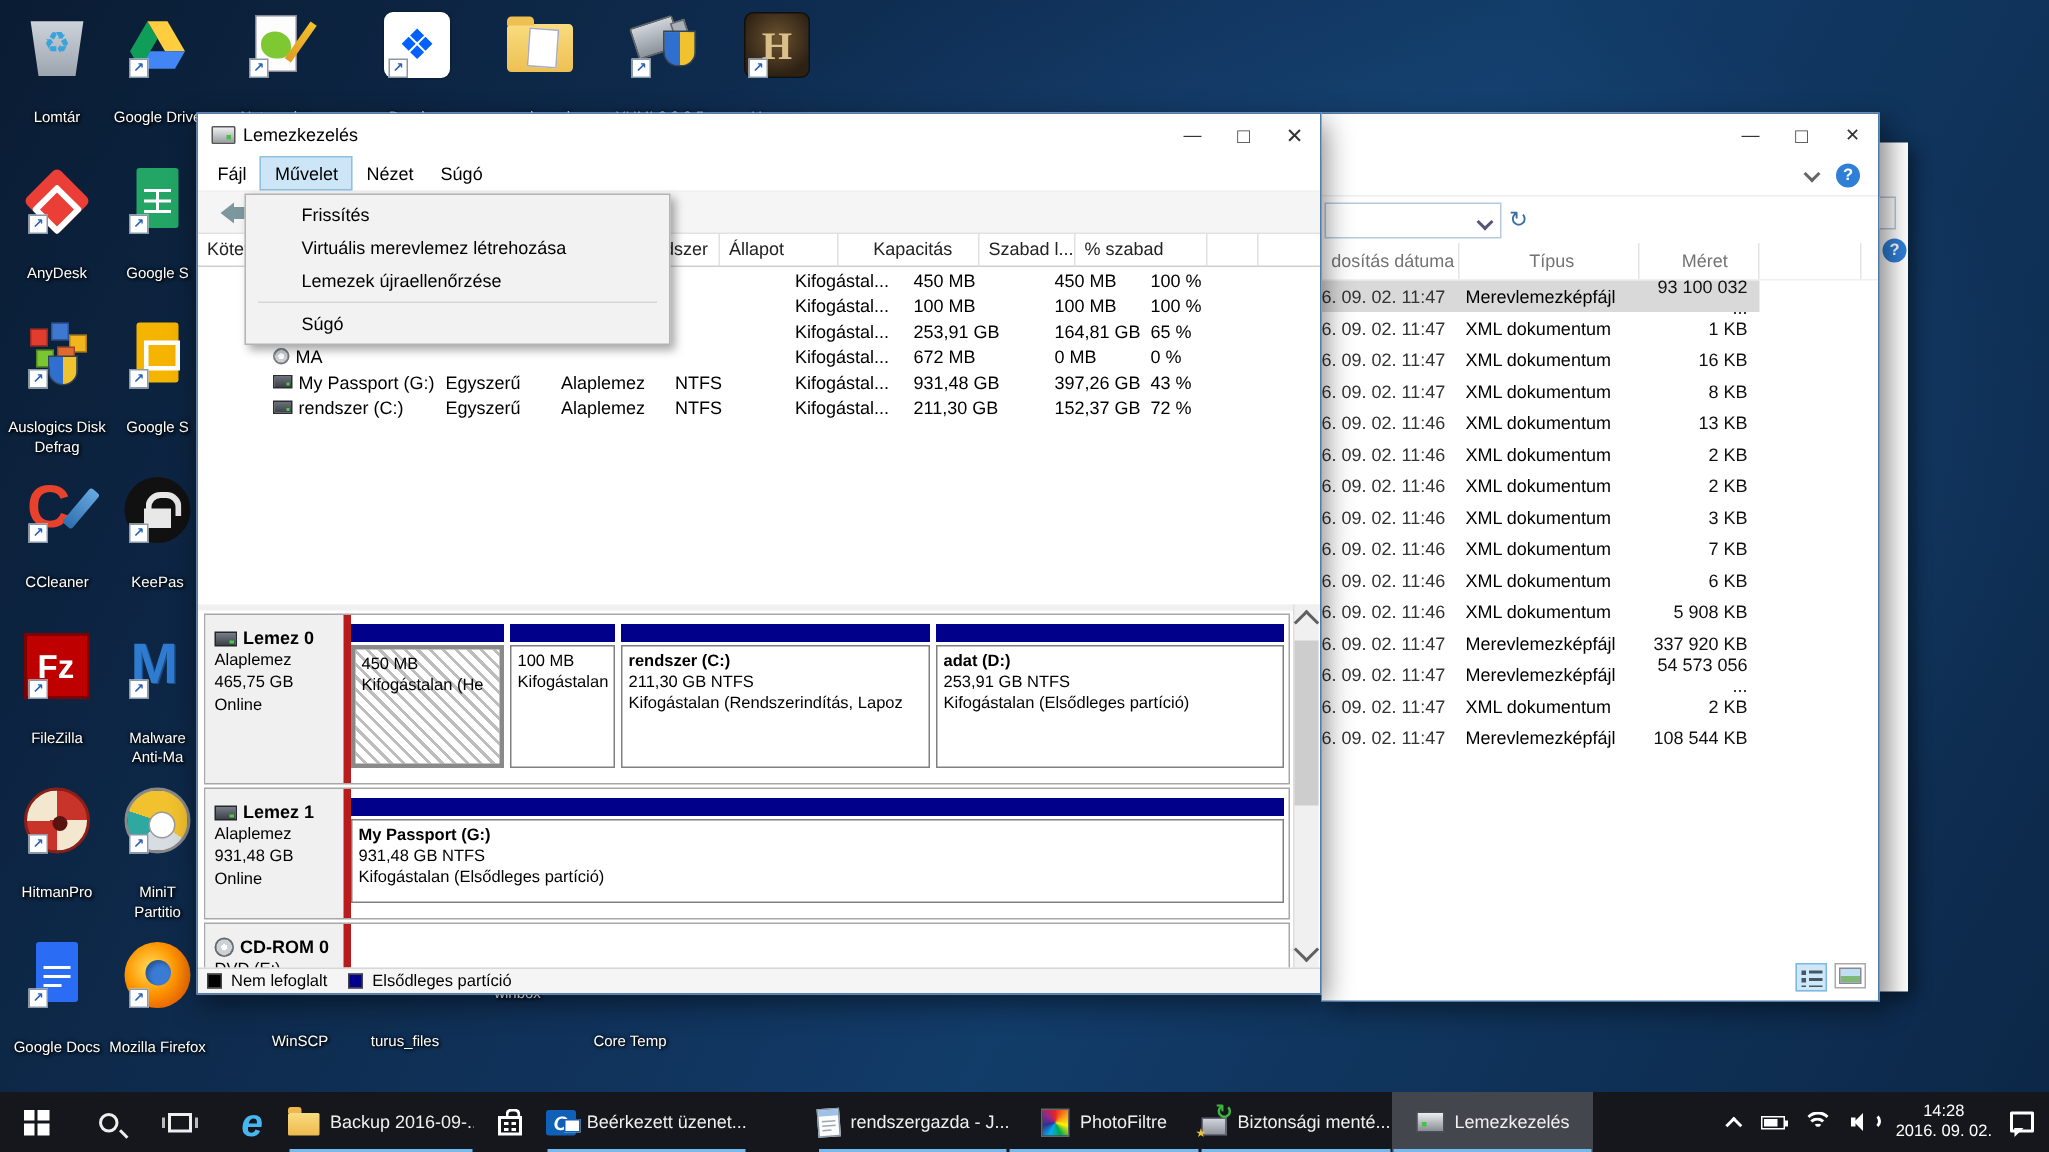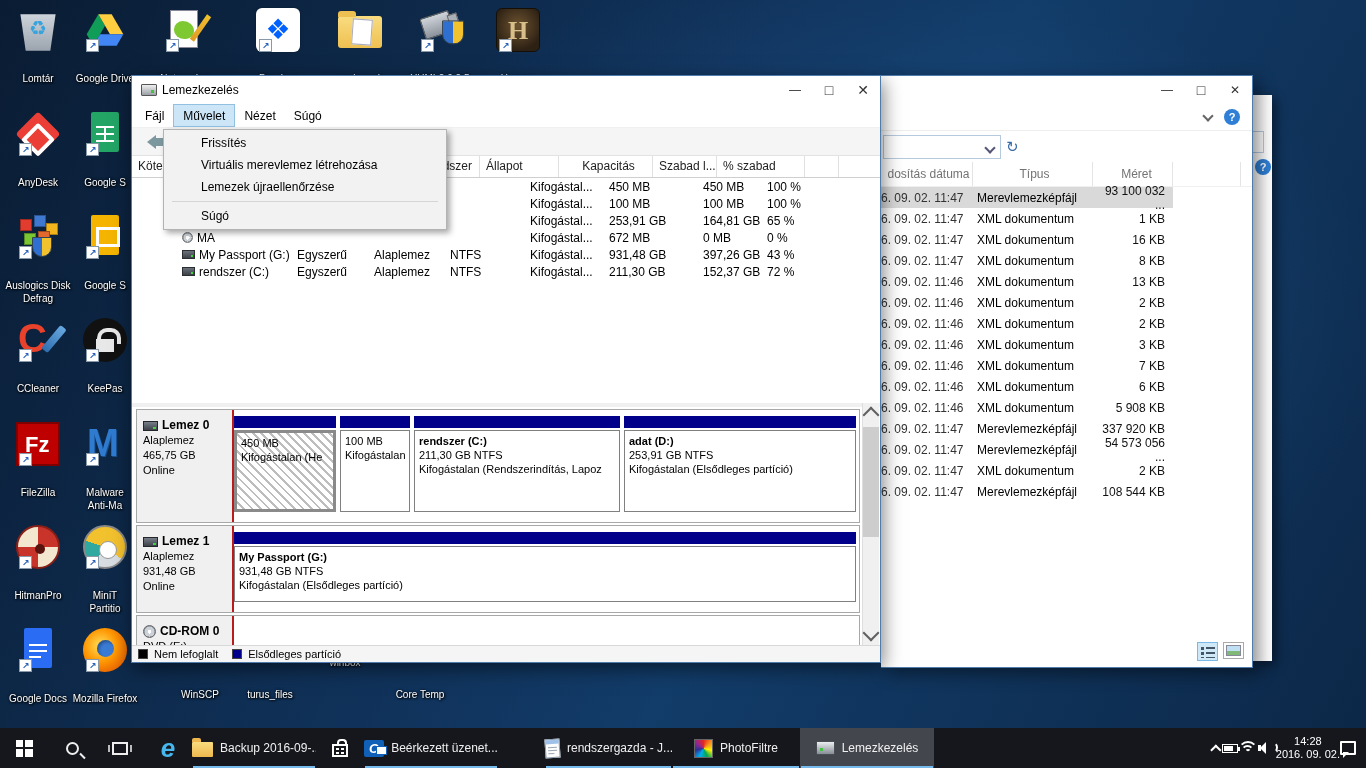--- a/index.html
+++ b/index.html
@@ -116,21 +116,21 @@
   .v-hdd { width:13px; height:9px; flex:none; background:linear-gradient(#6a707a,#3c4148); border:1px solid #2a2e33; position:relative; }
   .v-hdd::after { content:""; position:absolute; right:1px; bottom:1px; width:2px; height:2px; background:#43d13f; }
   .v-cd { width:11px; height:11px; flex:none; border-radius:50%; border:1px solid #777;
      background:radial-gradient(circle, #fff 0 2px, #cdd2d8 2px 4px, #9aa2ac 4px); }
   .v-striped { width:13px; height:9px; flex:none; border:1px solid #555;
      background:repeating-linear-gradient(45deg,#4a86c8 0 2px,#d8e8f6 2px 4px); }
   .sel-sliver { width:14px; height:14px; background:#3d8fe4; opacity:.55; }
   
   #pane2 { position:absolute; left:0; top:327px; width:748px; height:244px; border-top:4px solid #f0f0f0; overflow:hidden; background:#fff; }
   .disk-row { position:absolute; left:4px; width:724px; border:1px solid #a8a8a8; display:flex; background:#fff; }
-  .disk-label { width:97px; flex:none; background:#f0f0f0; border-right:2px solid #b91c1c; padding:8px 4px 0 6px; font-size:11px; line-height:15px; color:#000; }
+  .disk-label { width:97px; flex:none; background:#f0f0f0; border-right:5px solid #b91c1c; padding:8px 4px 0 6px; font-size:11px; line-height:15px; color:#000; }
   .disk-label .t { font-weight:bold; font-size:12px; display:flex; align-items:center; gap:4px; }
   .d-hdd { width:15px; height:10px; background:linear-gradient(#777e88,#3c4148); border:1px solid #23262b; position:relative; flex:none; }
   .d-hdd::after { content:""; position:absolute; right:1px; bottom:1px; width:3px; height:2px; background:#43d13f; }
   .d-cd { width:13px; height:13px; border-radius:50%; flex:none; border:1px solid #666;
      background:radial-gradient(circle,#fff 0 2px,#cdd2d8 2px 5px,#9aa2ac 5px); }
   .part-area { position:relative; flex:1; padding:6px 2px 6px 2px; }
   .pbox { position:absolute; top:6px; }
   .pbar { height:12px; background:#00008b; }
   .pbody { margin-top:2px; background:#fff; border:1px solid #808080; padding:3px 4px; font-size:11px; line-height:14px;
      overflow:hidden; white-space:nowrap; color:#000; }
@@ -221,21 +221,21 @@
   .t-notepad::after { content:""; position:absolute; left:2px; top:7px; width:9px; height:8px;
      background:linear-gradient(#9aa6b4,#9aa6b4) 0 0/9px 1px no-repeat, linear-gradient(#9aa6b4,#9aa6b4) 0 3px/9px 1px no-repeat,
        linear-gradient(#9aa6b4,#9aa6b4) 0 6px/6px 1px no-repeat; }
   .t-photofiltre { width:19px; height:19px; border:1px solid #666;
      background:conic-gradient(#e8251f,#f7941d,#fff200,#00a651,#00aeef,#2e3192,#92278f,#e8251f); }
   .t-backup { width:17px; height:12px; background:linear-gradient(#cfd4da,#8f959c); border:1px solid #667; position:relative; margin-top:6px; }
   .t-backup::before { content:"↻"; position:absolute; right:-5px; top:-13px; color:#3db53d; font-weight:bold; font-size:14px; }
   .t-backup::after { content:"★"; position:absolute; left:-5px; bottom:-4px; color:#e8c33a; font-size:8px; }
   .t-disk { width:19px; height:14px; background:linear-gradient(#eceef0,#878d95); border:1px solid #4a4f55; border-radius:1px; position:relative; }
   .t-disk::after { content:""; position:absolute; left:3px; bottom:3px; width:3px; height:3px; background:#42c342; }
-  .tray { margin-left:auto; display:flex; align-items:center; padding-right:10px; color:#fff; }
+  .tray { margin-left:auto; display:flex; align-items:center; gap:12px; padding-right:10px; color:#fff; }
   .chev-up { width:8px; height:8px; border:solid #fff; border-width:2px 0 0 2px; transform:rotate(45deg) translateY(3px); }
   .t-batt { width:16px; height:9px; border:1px solid #fff; position:relative; }
   .t-batt::before { content:""; position:absolute; right:-3px; top:2px; width:2px; height:4px; background:#fff; }
   .t-batt::after { content:""; position:absolute; left:1px; top:1px; bottom:1px; width:9px; background:#fff; }
   .t-wifi { width:20px; height:15px; position:relative; overflow:hidden; }
   .t-wifi i { position:absolute; left:50%; border:2px solid transparent; border-top-color:#fff; border-radius:50%; }
   .t-wifi .w1 { width:20px; height:20px; margin-left:-10px; top:0; }
   .t-wifi .w2 { width:13px; height:13px; margin-left:-6.5px; top:4px; }
   .t-wifi .w3 { width:6px; height:6px; margin-left:-3px; top:8px; }
   .t-spk { width:18px; height:14px; position:relative; }
@@ -760,20 +760,24 @@
         <span class="tlabel">Beérkezett üzenet...</span>
       </div>
       <div class="tbtn active" style="width: 127px; margin-left: 47px;">
         <i class="ti t-notepad"></i>
         <span class="tlabel">rendszergazda - J...</span>
       </div>
       <div class="tbtn active" style="width: 128px;">
         <i class="ti t-photofiltre"></i>
         <span class="tlabel">PhotoFiltre</span>
       </div>
+      <div class="tbtn active" style="width: 128px;">
+        <i class="ti t-backup"></i>
+        <span class="tlabel">Biztonsági menté...</span>
+      </div>
       <div class="tbtn active focused" style="width: 134px;">
         <i class="ti t-disk"></i>
         <span class="tlabel">Lemezkezelés</span>
       </div>
       <div class="tray">
         <i class="chev-up"></i>
         <i class="ti t-batt"></i>
         <i class="ti t-wifi">
           <i class="w1"></i>
           <i class="w2"></i>

